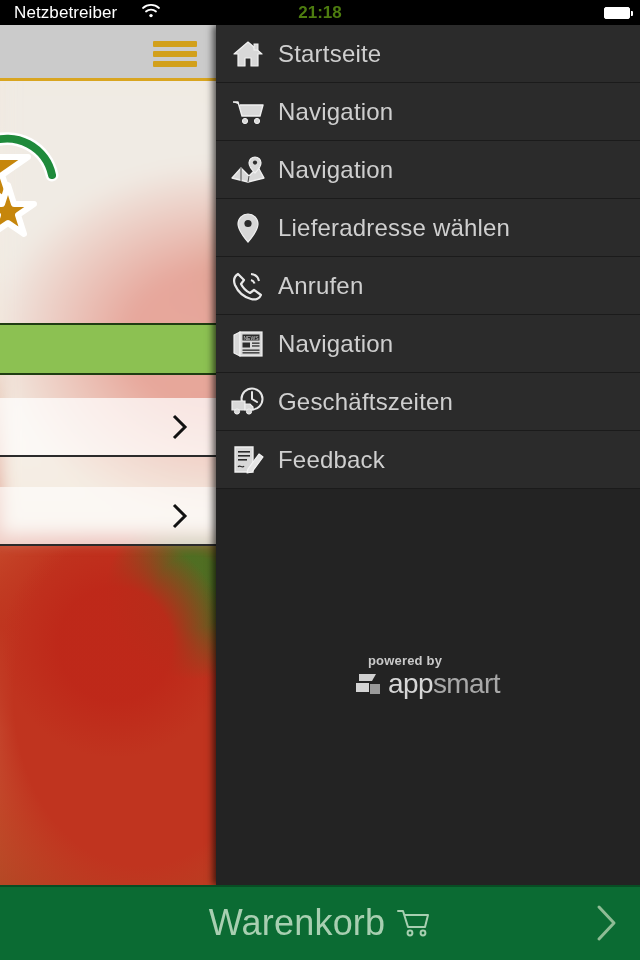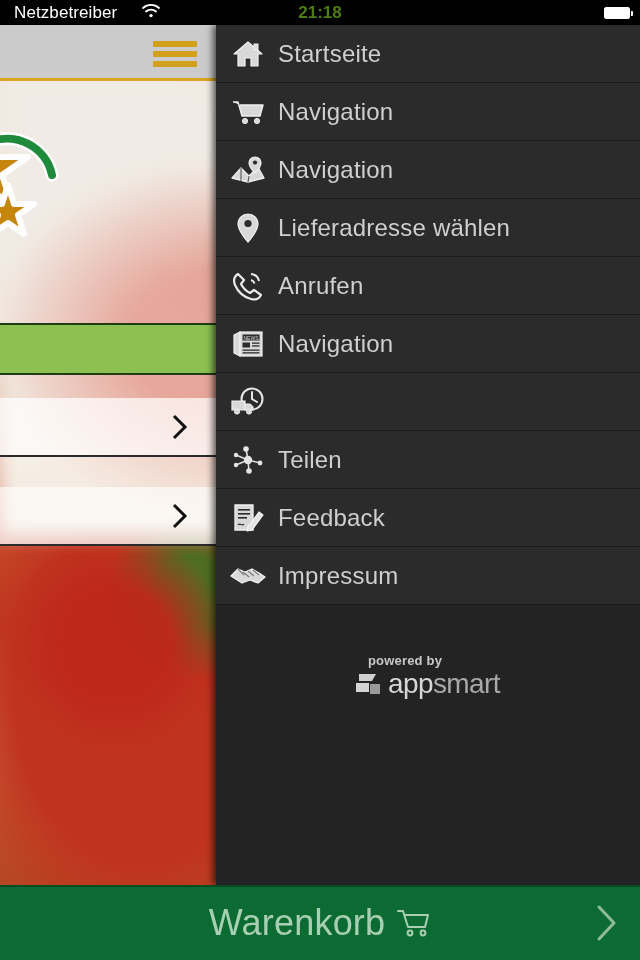--- a/index.html
+++ b/index.html
@@ -436,67 +436,38 @@
         <div class="mi-icon">
           <svg width="34" height="30" viewBox="0 0 34 30">
             <circle cx="21" cy="12" r="10.5" fill="none" stroke="#e6e6e6" stroke-width="2"></circle>
             <path d="M21 5 L21 12 L26 15" fill="none" stroke="#e6e6e6" stroke-width="2" stroke-linecap="round"></path>
             <path d="M1 14 L14 14 L14 23 L1 23 Z" fill="#d8d8d8" stroke="#f0f0f0" stroke-width="1.2"></path>
             <path d="M14 17 L19 17 L22 20 L22 23 L14 23 Z" fill="#d8d8d8" stroke="#f0f0f0" stroke-width="1.2"></path>
             <circle cx="6" cy="24.5" r="2.6" fill="#d8d8d8" stroke="#f0f0f0" stroke-width="1"></circle>
             <circle cx="18" cy="24.5" r="2.6" fill="#d8d8d8" stroke="#f0f0f0" stroke-width="1"></circle>
           </svg>
         </div>
-      </div>
-
-      <div class="menu-item">
-        <div class="mi-icon">
-          <svg width="32" height="28" viewBox="0 0 32 28">
-            <line x1="16" y1="14" x2="4" y2="9" stroke="#dcdcdc" stroke-width="1.6"></line>
-            <line x1="16" y1="14" x2="4" y2="19" stroke="#dcdcdc" stroke-width="1.6"></line>
-            <line x1="16" y1="14" x2="28" y2="17" stroke="#dcdcdc" stroke-width="1.6"></line>
-            <line x1="16" y1="14" x2="14" y2="3" stroke="#dcdcdc" stroke-width="1.6"></line>
-            <line x1="16" y1="14" x2="17" y2="25" stroke="#dcdcdc" stroke-width="1.6"></line>
-            <circle cx="16" cy="14" r="4.2" fill="#e4e4e4"></circle>
-            <circle cx="14" cy="3" r="2.8" fill="#e4e4e4"></circle>
-            <circle cx="4" cy="9" r="2.2" fill="#e4e4e4"></circle>
-            <circle cx="4" cy="19" r="2.2" fill="#e4e4e4"></circle>
-            <circle cx="28" cy="17" r="2.4" fill="#e4e4e4"></circle>
-            <circle cx="17" cy="25" r="2.8" fill="#e4e4e4"></circle>
-          </svg>
-        </div>
-        <div class="mi-label">Teilen</div>
-      </div>
+        <div class="mi-label">Geschäftszeiten</div>
+      </div>
+
 
       <div class="menu-item">
         <div class="mi-icon">
           <svg width="32" height="30" viewBox="0 0 32 30">
             <path d="M3 2 L21 2 L21 27 L3 27 Z" fill="#d8d8d8" stroke="#f0f0f0" stroke-width="1.3"></path>
             <rect x="6" y="6" width="12" height="1.6" fill="#2b2b2b"></rect>
             <rect x="6" y="10" width="12" height="1.6" fill="#2b2b2b"></rect>
             <rect x="6" y="14" width="9" height="1.6" fill="#2b2b2b"></rect>
             <path d="M6 22 C8 19 10 24 12 21" fill="none" stroke="#2b2b2b" stroke-width="1.3"></path>
             <path d="M16 24 L27 9 L31 12 L20 27 L15 28 Z" fill="#e4e4e4" stroke="#f4f4f4" stroke-width="1.2" stroke-linejoin="round"></path>
           </svg>
         </div>
         <div class="mi-label">Feedback</div>
       </div>
 
-      <div class="menu-item">
-        <div class="mi-icon">
-          <svg width="36" height="24" viewBox="0 0 36 24">
-            <path d="M1 12 L8 5 L15 8 L22 5 L29 9 L35 13 L28 19 L20 16 L12 19 Z" fill="#d8d8d8" stroke="#f2f2f2" stroke-width="1.3" stroke-linejoin="round"></path>
-            <path d="M8 5 L14 11" stroke="#7a7a7a" stroke-width="1.1"></path>
-            <path d="M13 8 L19 13" stroke="#7a7a7a" stroke-width="1.1"></path>
-            <path d="M18 7 L24 12" stroke="#7a7a7a" stroke-width="1.1"></path>
-            <path d="M23 6 L29 11" stroke="#7a7a7a" stroke-width="1.1"></path>
-          </svg>
-        </div>
-        <div class="mi-label">Impressum</div>
-      </div>
 
     </div>
 
     <div class="powered">
       <div class="powered-top">powered by</div>
       <div class="powered-logo">
         <div class="logo-mark">
           <svg width="26" height="24" viewBox="0 0 26 24">
             <path d="M3 2 L20 2 L16 9 L3 9 Z" fill="#cfcfcf"></path>
             <path d="M0 11 L13 11 L13 20 L0 20 Z" fill="#d4d4d4"></path>

